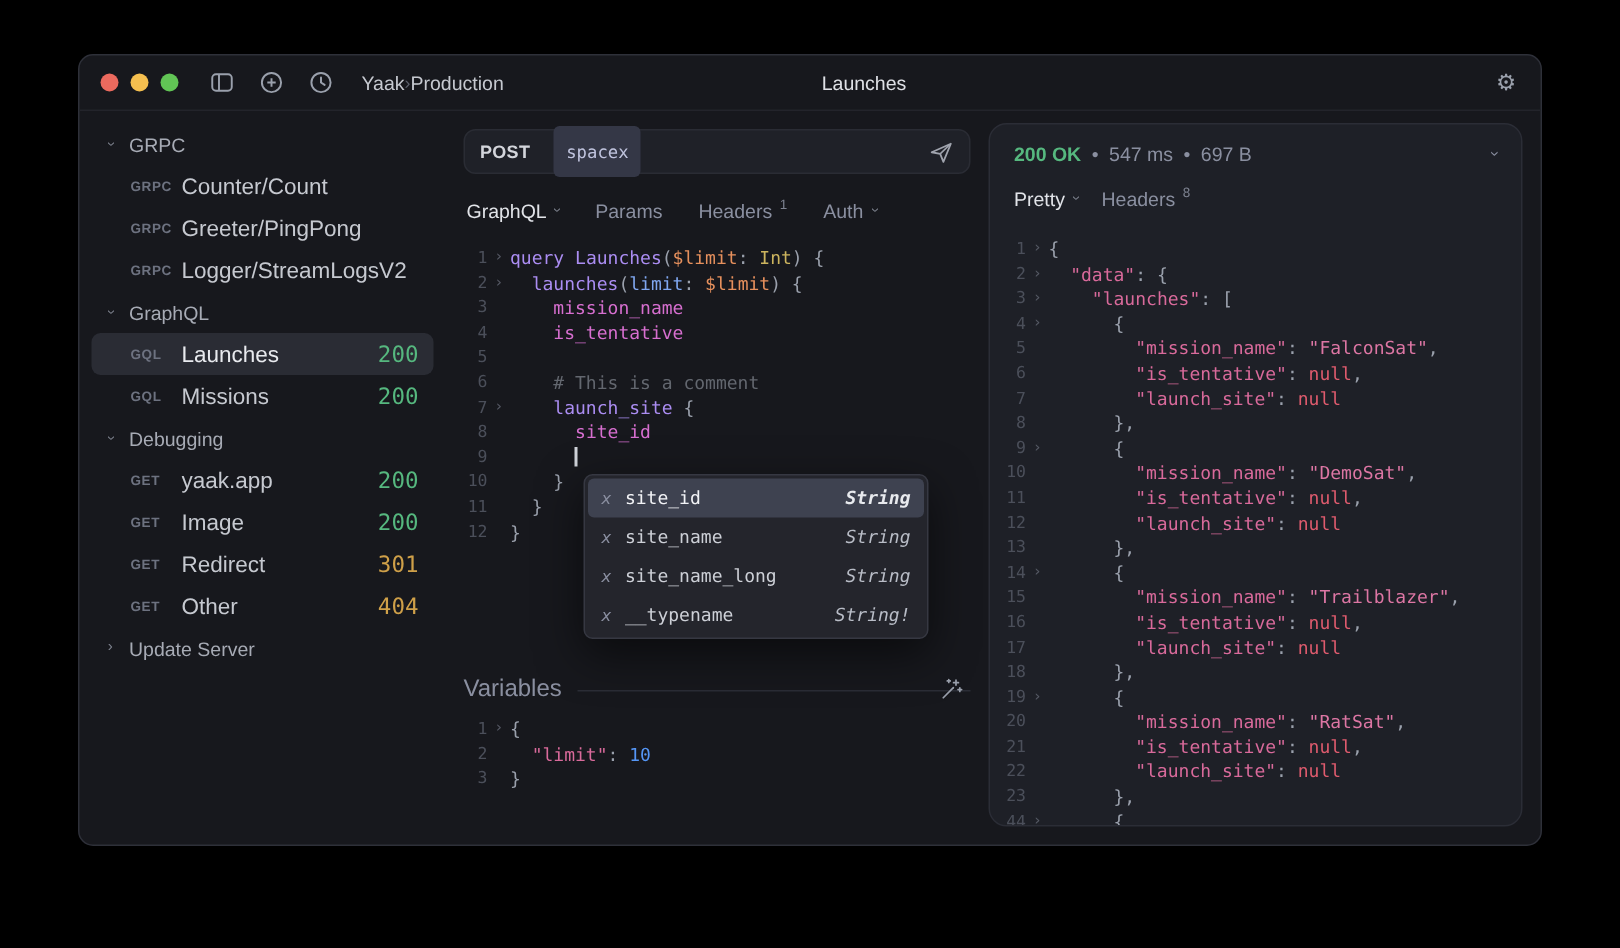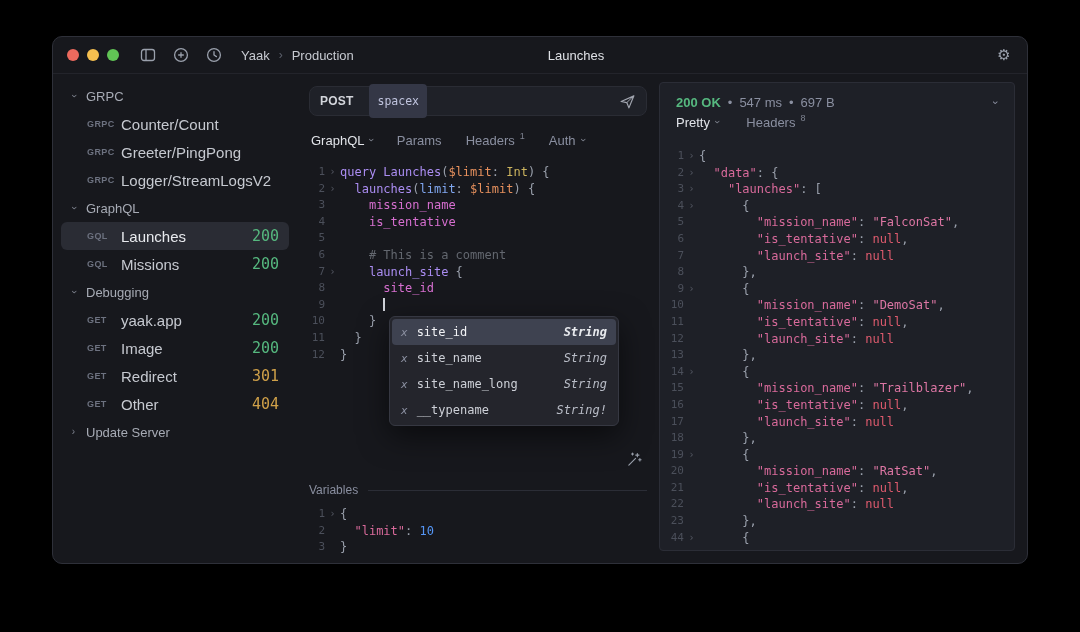--- a/index.html
+++ b/index.html
@@ -8,21 +8,21 @@
 
   .window{position:absolute;left:52px;top:36px;width:976px;height:528px;background:#17181d;border:1px solid #2e3039;border-radius:10px;box-shadow:0 24px 70px rgba(0,0,0,.7);overflow:hidden;display:flex;flex-direction:column}
 
   
   .titlebar{height:37px;flex:0 0 37px;display:flex;align-items:center;padding:0 14px;border-bottom:1px solid #23242b;position:relative}
   .lights{display:flex;gap:8px;margin-right:20px}
   .light{width:12px;height:12px;border-radius:50%}
   .light.red{background:#ec6a5e}.light.yellow{background:#f5bf4f}.light.green{background:#61c455}
   .tb-icons{display:flex;gap:15px;align-items:center}
   .icon-btn{width:18px;height:18px;display:flex;align-items:center;justify-content:center;color:#9aa0ac}
-  .breadcrumb{display:flex;align-items:center;gap:9px;margin-left:18px;font-size:13px;color:#c6c9d0}
+  .breadcrumb{display:flex;align-items:center;margin-left:18px;font-size:13px;color:#c6c9d0}
   .bc-sep{color:#5b5f6b;font-size:12px}
   .tb-title{position:absolute;left:calc(50% + 36px);transform:translateX(-50%);font-size:13px;color:#dfe1e6}
   .tb-right{margin-left:auto;font-size:15px;color:#9aa0ac;cursor:default}
 
   .bodyarea{flex:1;display:flex;min-height:0}
 
   
   .sidebar{width:244px;flex:0 0 244px;padding:8px 8px 0;overflow:hidden}
   .sb-section{height:28px;display:flex;align-items:center;gap:8px;padding-left:8px;color:#a7abb5;font-size:13px}
   .sb-section .chev{width:9px;text-align:center}
@@ -73,30 +73,30 @@
   
   .popup{position:absolute;left:92px;top:242px;width:230px;background:#24252c;border:1px solid #363842;border-radius:6px;box-shadow:0 10px 30px rgba(0,0,0,.55);padding:2px;z-index:6}
   .ac-row{height:26px;display:flex;align-items:center;gap:9px;padding:0 9px;border-radius:4px;font-family:"DejaVu Sans Mono",monospace;font-size:12px;color:#cdd0d7;cursor:default}
   .ac-row.selected{background:#3e4250;color:#f2f3f6}
   .ac-x{font-style:italic;color:#8a8fa0;font-size:11px}
   .ac-type{margin-left:auto;font-style:italic;color:#b9bdc7}
   .ac-row.selected .ac-type{color:#e8eaee;font-weight:bold}
 
   .wand{position:absolute;right:16px;top:377px;color:#9aa0ac;cursor:default}
 
-  .vars-head{display:flex;align-items:center;gap:10px;margin-top:120px;color:#8a8fa0;font-size:12px}
+  .vars-head{display:flex;align-items:center;gap:10px;margin-top:88px;color:#8a8fa0;font-size:16px}
   .vars-rule{flex:1;height:1px;background:#2b2d36}
   .vars-editor{margin-top:9px}
 
   
-  .response{flex:0 0 356px;width:356px;margin:8px 12px 12px 0;background:#1e2027;border:1px solid #2b2d36;border-radius:4px;overflow:hidden;display:flex;flex-direction:column}
+  .response{flex:0 0 356px;width:356px;margin:8px 12px 12px 0;background:#1e2027;border:1px solid #2b2d36;border-radius:12px;overflow:hidden;display:flex;flex-direction:column}
   .resp-status{display:flex;align-items:center;padding:12px 16px 0;font-size:13px;color:#8a8fa0;gap:7px}
   .resp-code{color:#56b87f;font-weight:700}
   .resp-chev{margin-left:auto}
-  .resp-tabs{margin-top:2px;padding:0 16px;gap:28px}
+  .resp-tabs{margin-top:12px;padding:0 16px;gap:16px}
   .resp-body{margin-top:16px;padding-left:8px;flex:1;overflow:hidden}
 </style>
 </head>
 <body>
 
 <div class="window">
 
   <div class="titlebar">
     <div class="lights">
       <span class="light red"></span>

